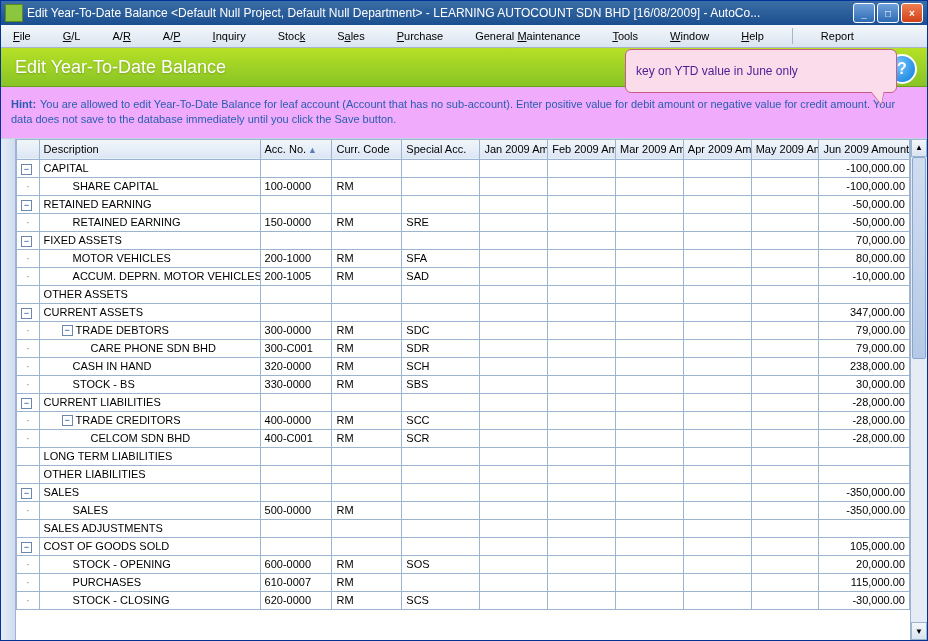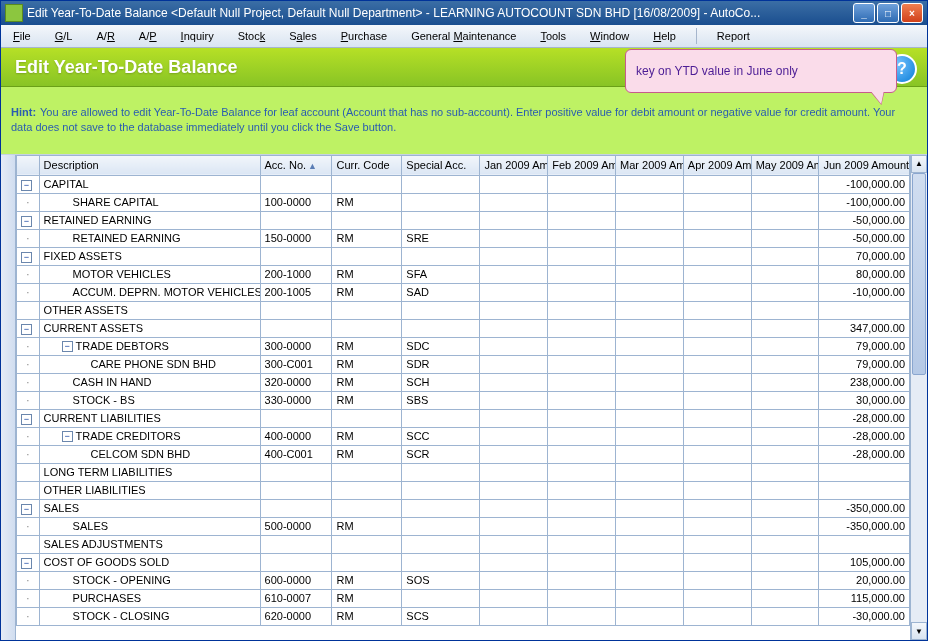--- a/index.html
+++ b/index.html
@@ -3,28 +3,28 @@
 <meta charset="utf-8">
 <style>
 html,body{margin:0;padding:0;font-family:Tahoma,Arial,sans-serif;font-size:11px;background:#fff;width:928px;height:641px;overflow:hidden}
 .window{width:928px;height:641px;display:flex;flex-direction:column;border:1px solid #003399;box-sizing:border-box}
 .titlebar{height:24px;background:linear-gradient(#3b6ea5,#1a4e8f);color:#fff;display:flex;align-items:center;padding:0 4px;font-size:12px}
 .titlebar .icon{width:16px;height:16px;margin-right:4px;background:#8cc63f;border:1px solid #5a8a20}
 .titlebar .title{flex:1;white-space:nowrap;overflow:hidden;text-overflow:ellipsis}
 .winbtns{display:flex;gap:2px}
 .winbtn{width:20px;height:18px;background:linear-gradient(#6fa1db,#2e6bb3);border:1px solid #fff;border-radius:3px;display:flex;align-items:center;justify-content:center;color:#fff;font-weight:bold;font-size:10px}
 .close{background:linear-gradient(#f08050,#d0401a)}
-.menubar{height:22px;background:linear-gradient(#f4f7fb,#d9e4f1);border-bottom:1px solid #a5b5cc;display:flex;align-items:center;padding:0 6px;gap:12px}
+.menubar{height:22px;background:linear-gradient(#f4f7fb,#d9e4f1);border-bottom:1px solid #a5b5cc;display:flex;align-items:center;padding:0 6px;gap:20px}
 .menuitem{padding:2px 6px;cursor:default}
 .menuitem u{text-decoration:underline}
 .menusep{width:1px;height:16px;background:#a5b5cc;margin:0 2px}
 .pageheader{height:38px;background:linear-gradient(#b6e026,#88c425);display:flex;align-items:center;padding:0 14px;position:relative;border-bottom:1px solid #6aa017}
-.pageheader .ph-title{color:#fff;font-size:18px;font-weight:bold;text-shadow:0 1px 2px rgba(0,0,0,.2)}
+.pageheader .ph-title{color:#fff;font-size:18px;font-weight:normal;text-shadow:0 1px 2px rgba(0,0,0,.2)}
 .helpbtn{position:absolute;right:10px;top:6px;width:26px;height:26px;border-radius:50%;background:radial-gradient(circle at 30% 30%,#77c4ff,#0a7dd8);border:2px solid #fff;color:#fff;font-weight:bold;font-size:16px;display:flex;align-items:center;justify-content:center}
-.hintbar{background:#bef264;padding:18px 10px;border-bottom:1px solid #c5d2e3;color:#2a5db0;font-size:11px;line-height:1.4}
+.hintbar{background:#f0abfc;padding:10px 10px;border-bottom:1px solid #c5d2e3;color:#2a5db0;font-size:11px;line-height:1.4}
 .hintbar b{margin-right:4px}
 .gridwrap{flex:1;display:flex;overflow:hidden;position:relative;background:#fff}
 .grid{flex:1;overflow:hidden}
 table{border-collapse:collapse;width:100%;table-layout:fixed}
 th,td{border:1px solid #9db4d1;padding:2px 4px;height:18px;box-sizing:border-box;overflow:hidden;white-space:nowrap}
 th{background:linear-gradient(#f2f6fb,#dbe6f4);font-weight:normal;text-align:left;height:20px;vertical-align:middle}
 th.amt,td.amt{text-align:right}
 th.amt{text-align:center}
 .col-tree{width:22px;padding:0;text-align:center}
 .col-desc{width:215px}

